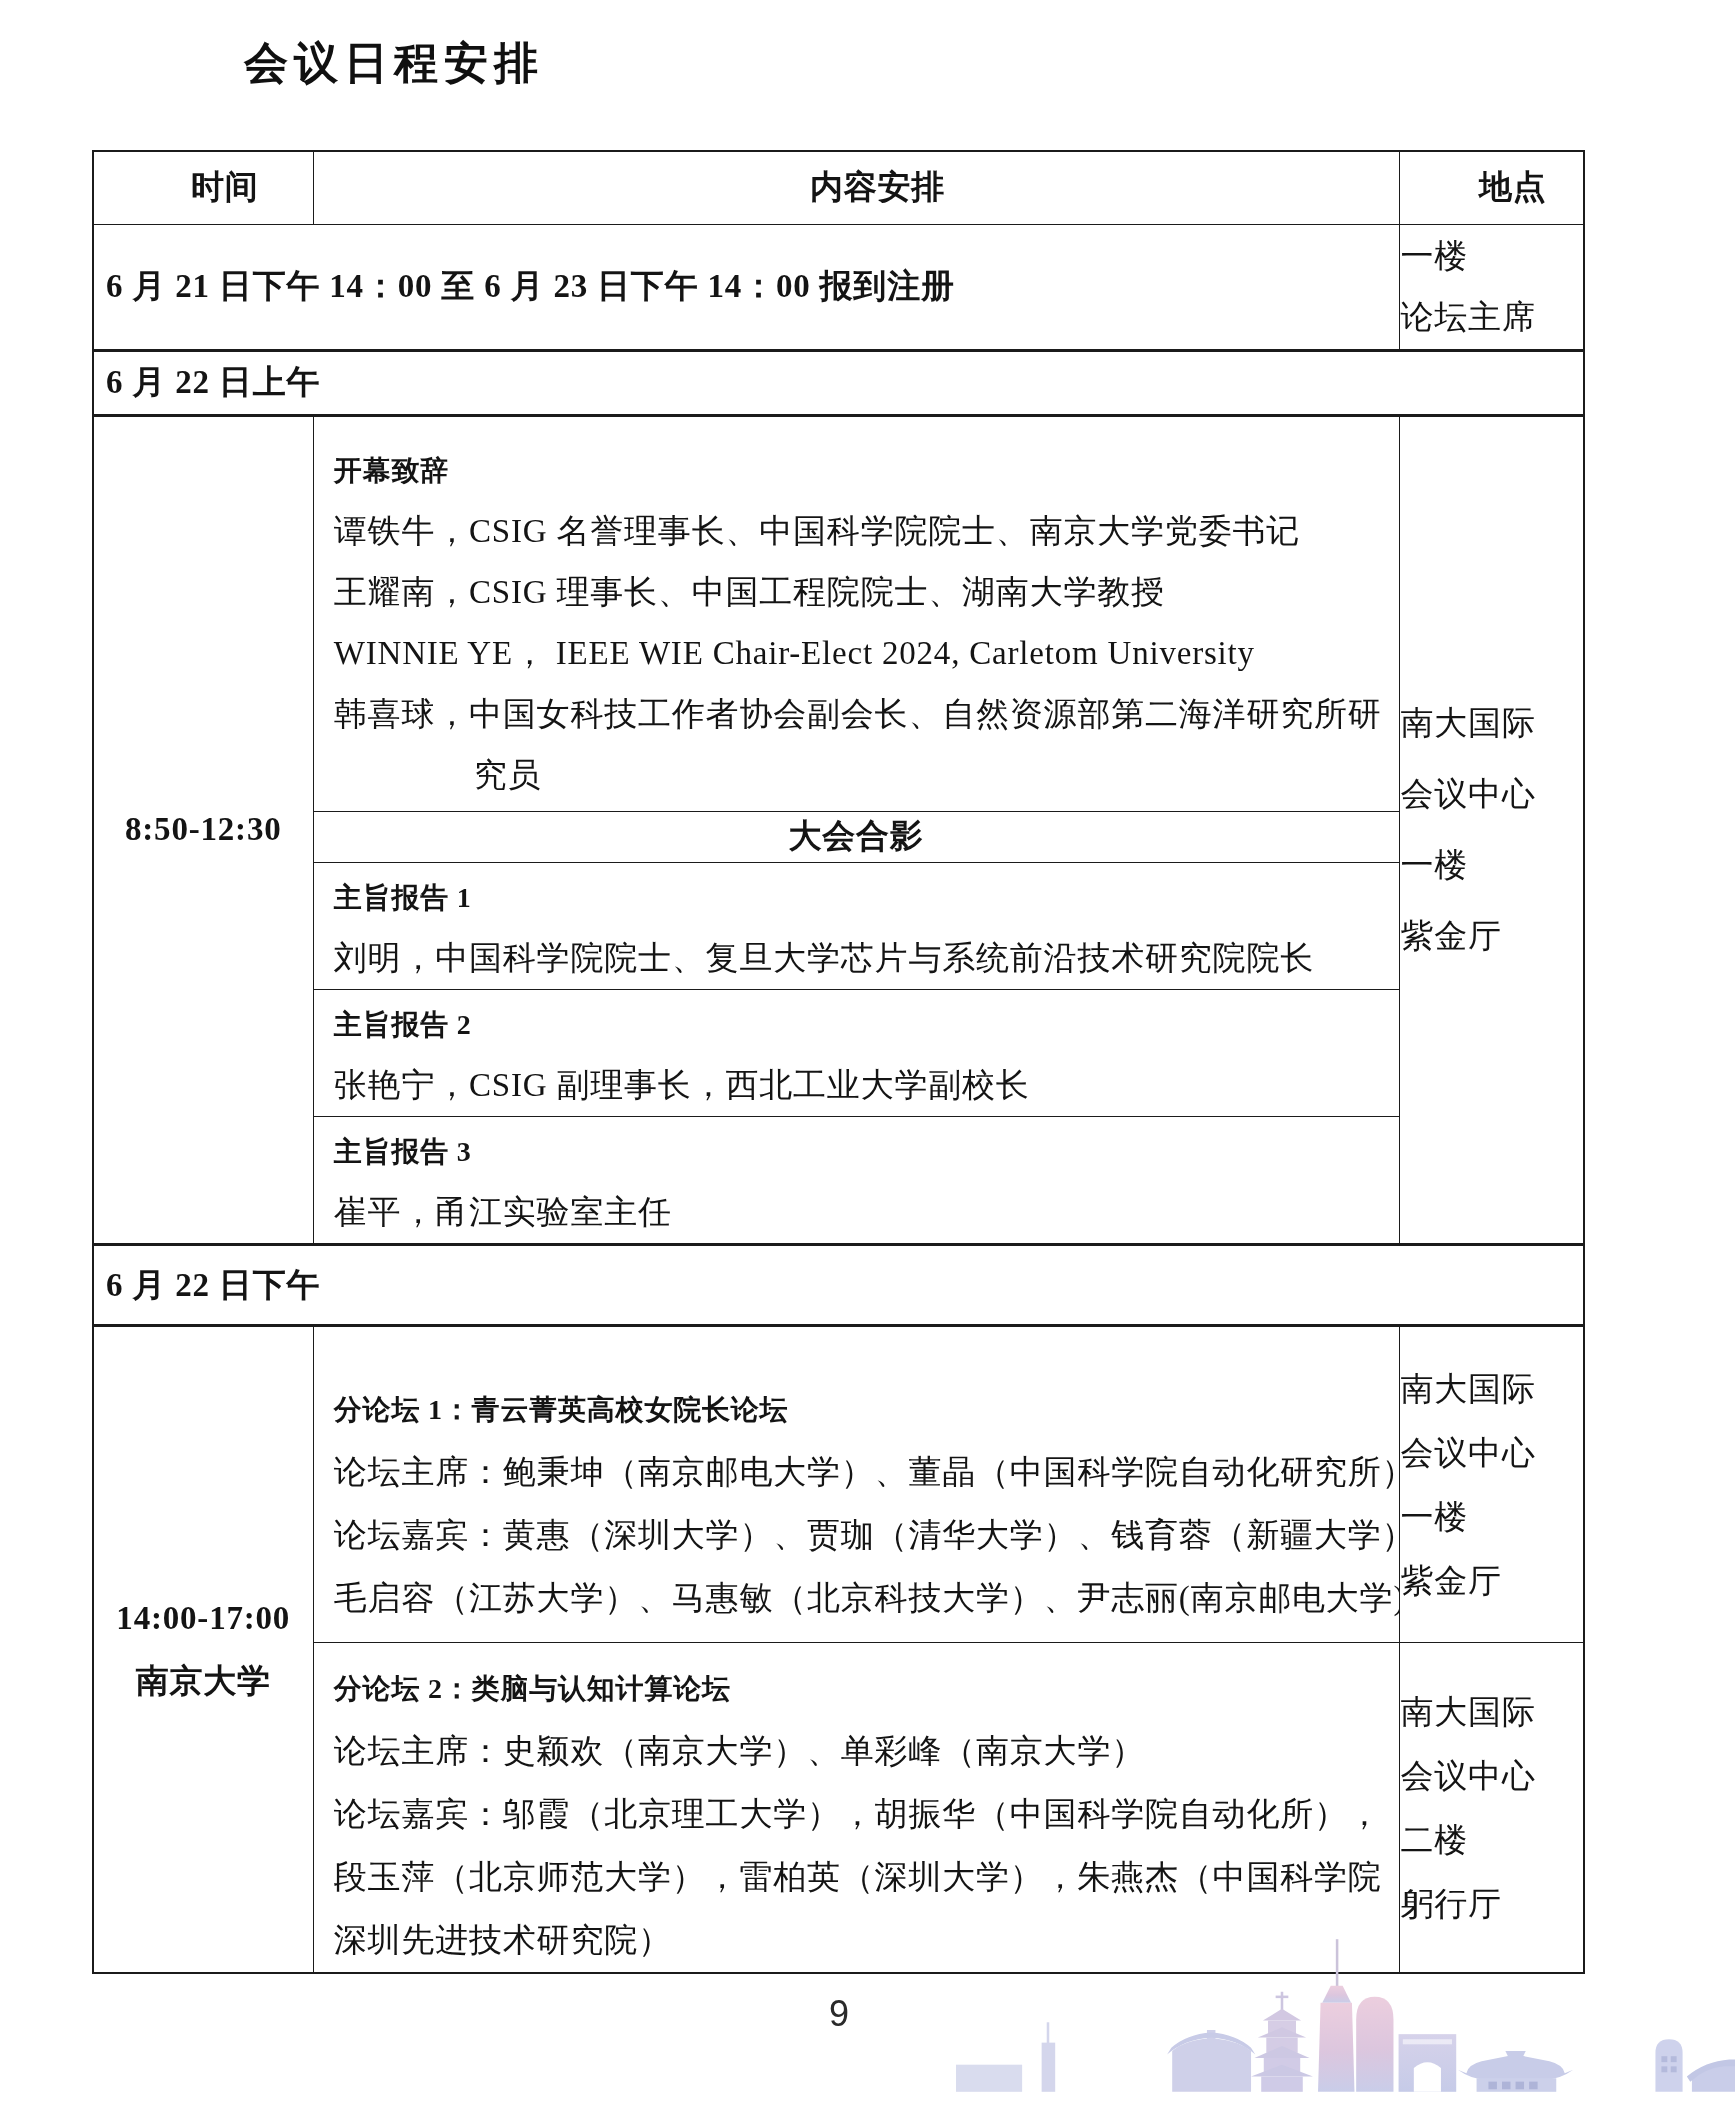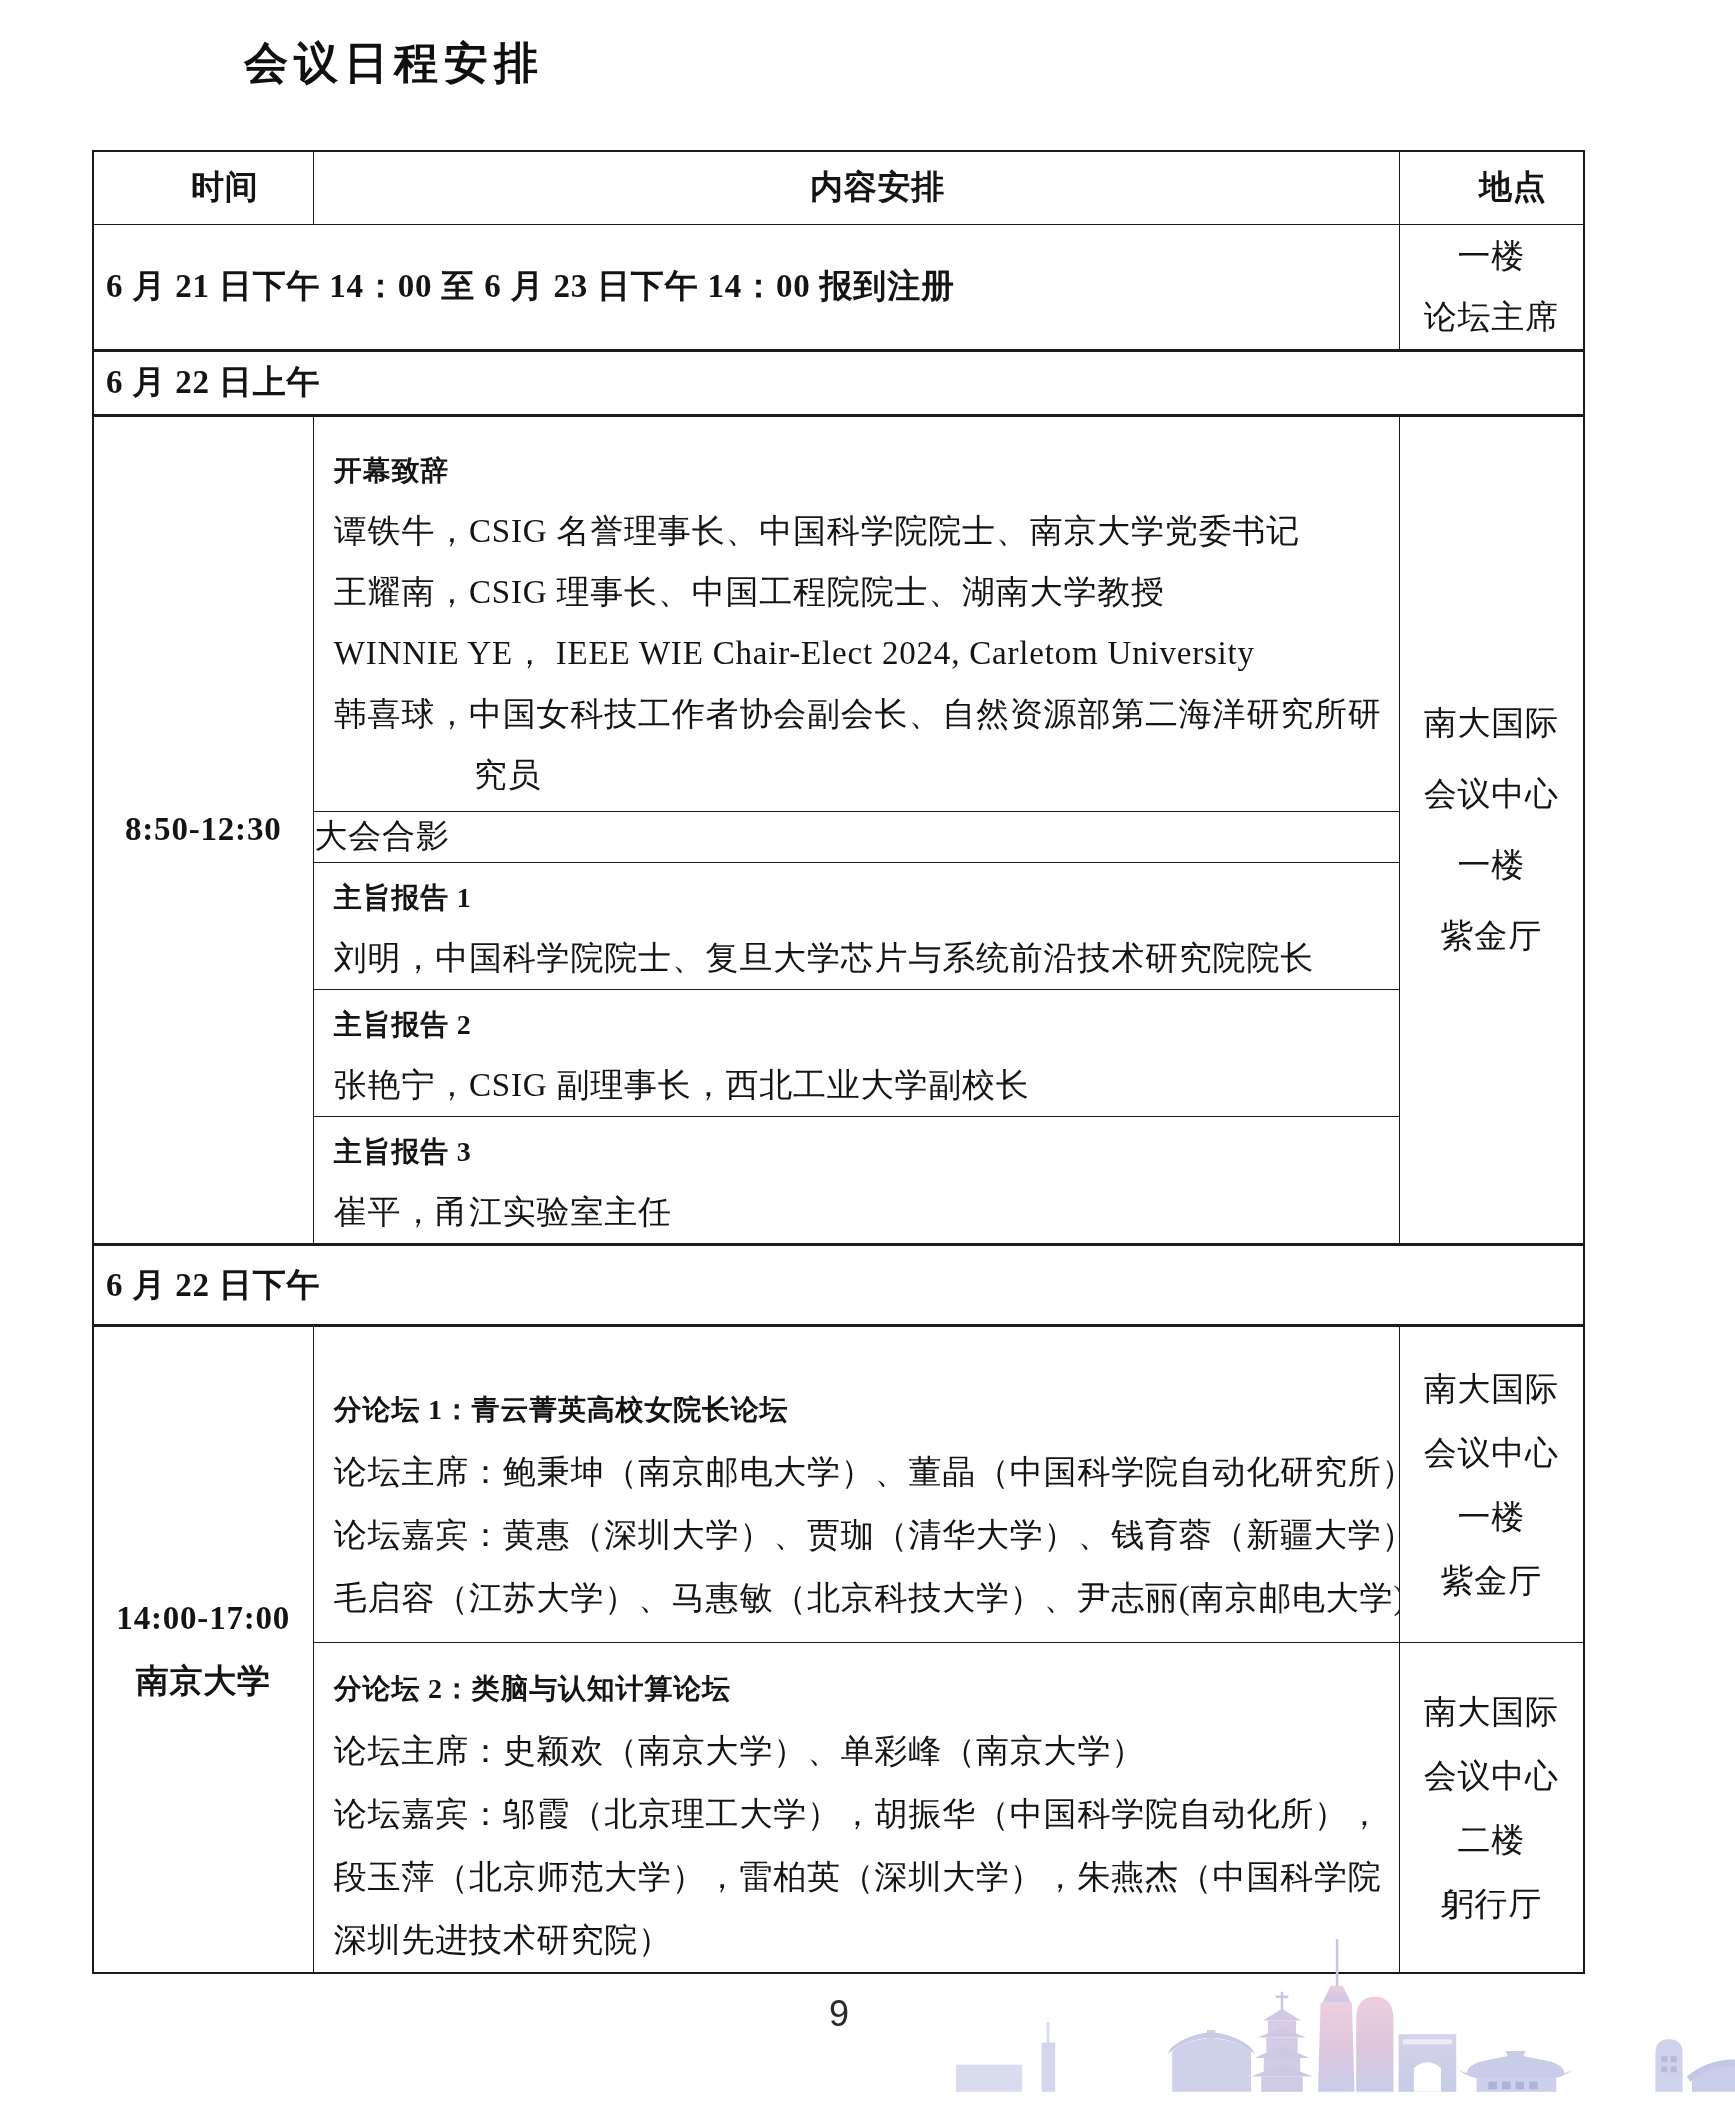--- a/index.html
+++ b/index.html
@@ -45,33 +45,33 @@
   tr.r-k3{height:128px;}
   tr.r-day2{height:81px;}
   tr.r-f1{height:317px;}
   tr.r-f2{height:327px;}
 
   td.head-cell{font-size:35px;font-weight:bold;}
   td.reg-cell{font-size:35px;font-weight:bold;}
   td.day-cell{font-size:35px;font-weight:bold;}
   td.time-cell{font-size:36px;font-weight:bold;text-align:center;margin-left:20px;}
   td.time-cell div{line-height:63px;}
-  td.photo-cell{font-size:35px;font-weight:normal;text-align:left;}
+  td.photo-cell{font-size:35px;font-weight:bold;text-align:center;}
 
   td.content-cell{vertical-align:top;padding:0 15.3px 0 20.3px;}
   td.content-cell div{line-height:61px;white-space:nowrap;}
   td.opening-cell{padding-top:18.6px;}
   td.keynote-cell{padding-top:4.2px;}
   td.forum-cell div{line-height:63px;}
   td.forum1-cell{padding-top:38px;}
   td.forum2-cell{padding-top:14.4px;}
   .cont-indent{padding-left:140px;}
   .line-title{font-size:28px;font-weight:bold;font-family:Liberation Serif, serif;}
 
-  td.loc-cell{font-size:32px;text-align:center;}
+  td.loc-cell{font-size:32px;text-align:left;}
   td.loc-reg div{line-height:61px;}
   td.loc-morning div{line-height:71px;}
   td.loc-forum div{line-height:64px;}
 
   .page-number{
     position:absolute;left:788px;top:1993px;width:102px;
     text-align:center;font-size:36px;color:#2a2a2a;
     font-family:"Liberation Sans","DejaVu Sans",sans-serif;
   }
   .skyline{

